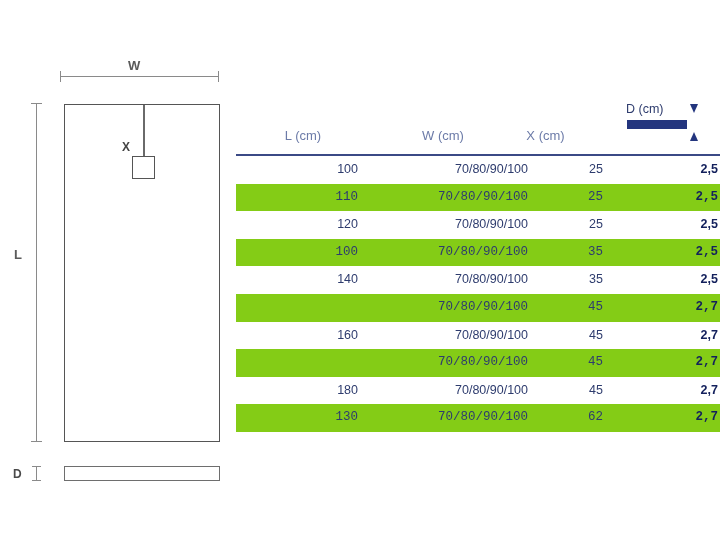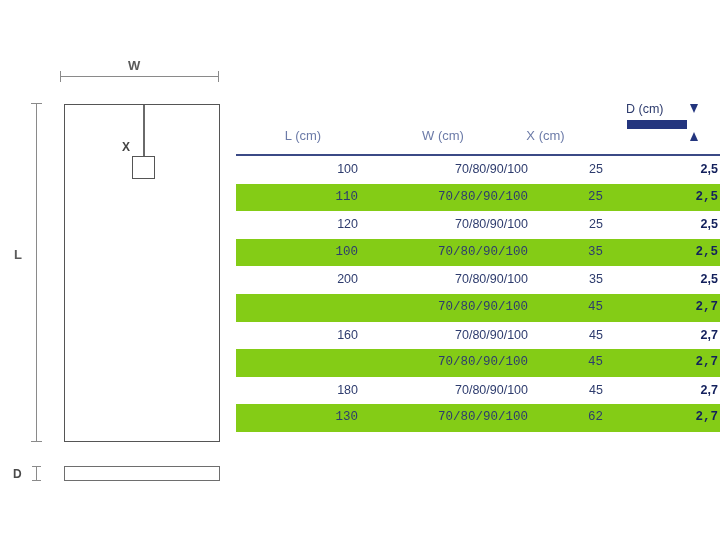--- a/index.html
+++ b/index.html
@@ -299,21 +299,21 @@
         <div class="td col-x">25</div>
         <div class="td col-d d-cell">2,5</div>
       </div>
       <div class="trow alt">
         <div class="td col-l">100</div>
         <div class="td col-w">70/80/90/100</div>
         <div class="td col-x">35</div>
         <div class="td col-d d-cell">2,5</div>
       </div>
       <div class="trow">
-        <div class="td col-l">200</div>
+        <div class="td col-l">140</div>
         <div class="td col-w">70/80/90/100</div>
         <div class="td col-x">35</div>
         <div class="td col-d d-cell">2,5</div>
       </div>
       <div class="trow alt">
         <div class="td col-w">70/80/90/100</div>
         <div class="td col-x">45</div>
         <div class="td col-d d-cell">2,7</div>
       </div>
       <div class="trow">

